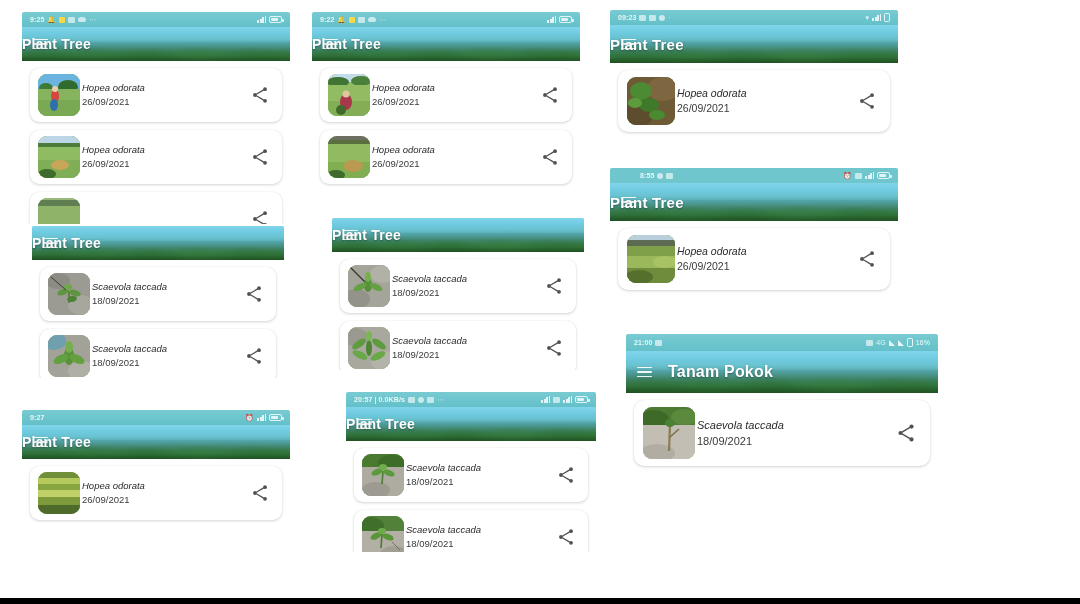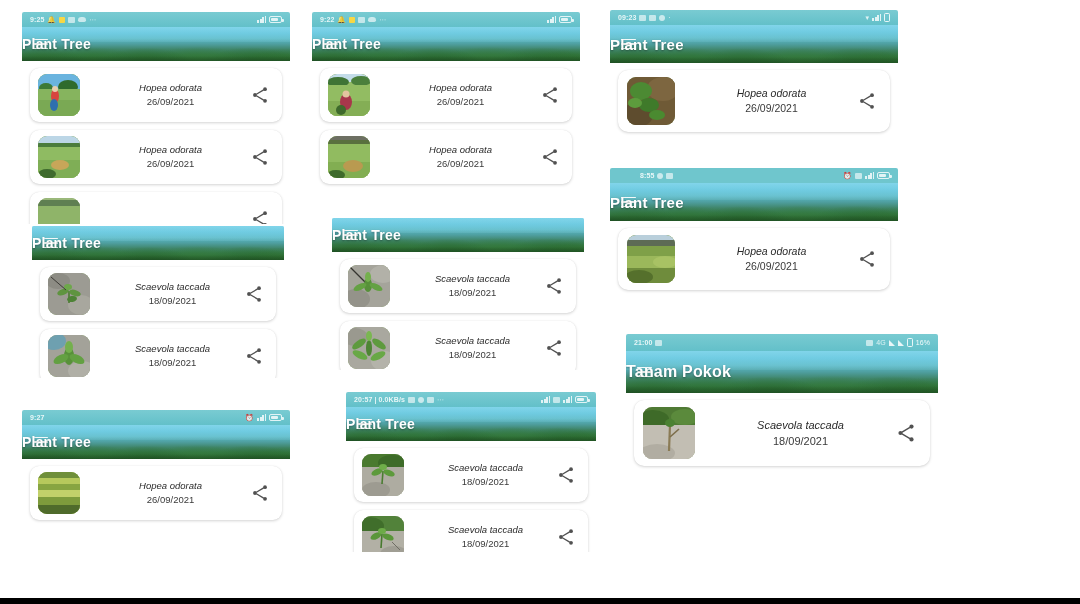--- a/index.html
+++ b/index.html
@@ -224,23 +224,22 @@
     flex: 0 0 auto;
     overflow: hidden;
     position: relative;
     background: #7a9a58;
   }
   .thumb svg { display: block; width: 100%; height: 100%; }
 
   .card-text {
     flex: 1;
     min-width: 0;
-    padding-left: 11px;
+    padding-left: 2px;
     line-height: 1.32;
-    text-align: center;
   }
   .species {
     font-style: italic;
     font-size: 9.5px;
     color: #2a2a2a;
     white-space: nowrap;
     overflow: hidden;
     text-overflow: ellipsis;
   }
   .date {
@@ -884,21 +883,21 @@
     <div class="sb-right">
       <span class="sb-ico sq"></span>
       <span class="sb-ico">4G</span>
       <span class="sb-tri"></span>
       <span class="sb-tri"></span>
       <span class="sb-batt-vert"></span>
       <span class="sb-pct">16%</span>
     </div>
   </div>
 
-  <div class="appbar tall" style="height:42px;">
+  <div class="appbar tall" style="height:42px;gap:42px;">
     <div class="hamburger">
         <span></span>
         <span></span>
         <span></span>
       </div>
     <div class="appbar-title" style="font-size:16px;">Tanam Pokok</div>
   </div>
 
   <div class="list">
     <div class="card">

